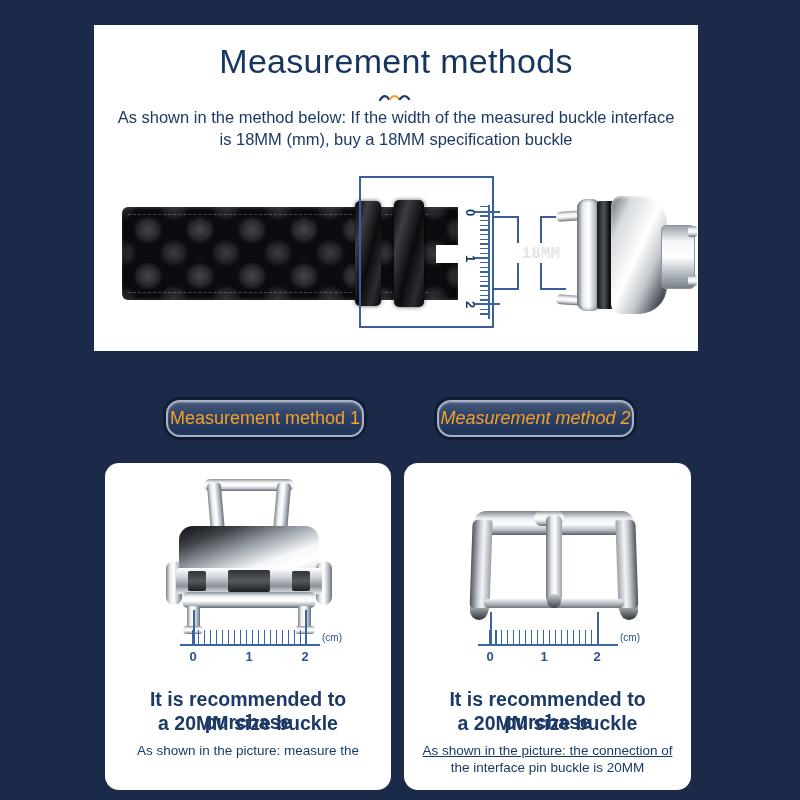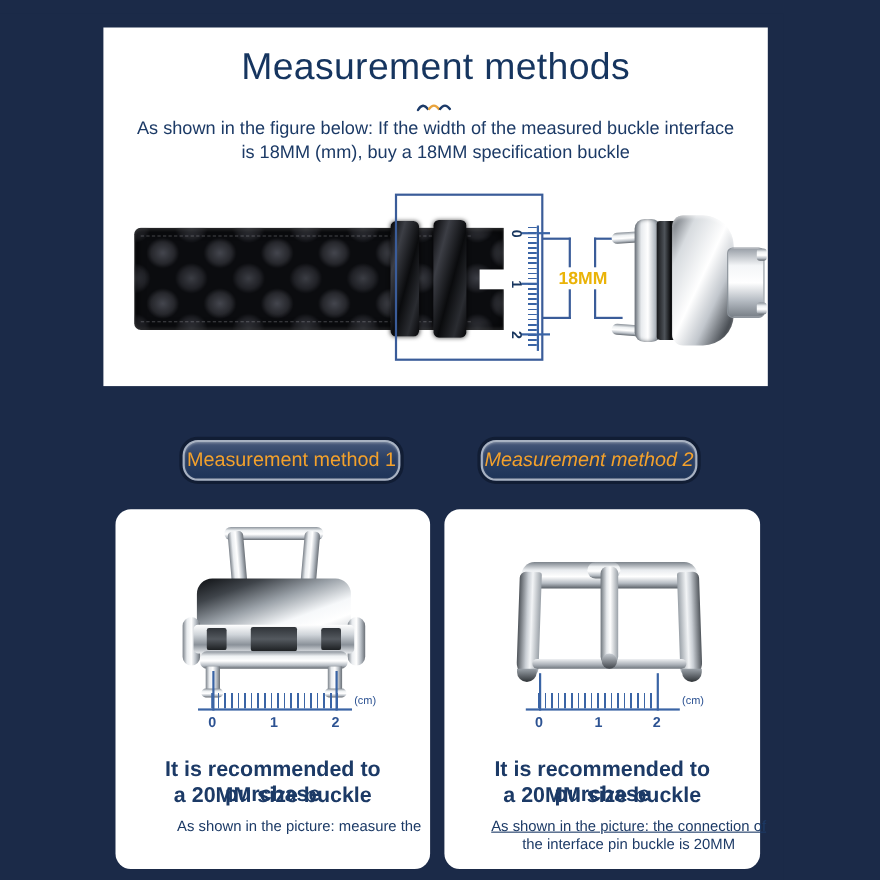--- a/index.html
+++ b/index.html
@@ -30,44 +30,44 @@
          border-radius:6px 0 0 6px;}
   .keeper{background:linear-gradient(105deg,#050507 0%,#3c3e45 25%,#0a0b0d 55%,#2a2c31 80%,#060608 100%);
           border-radius:5px;box-shadow:0 0 4px rgba(0,0,0,.65);}
   .stitch{border-top:1px dashed rgba(205,205,212,.30);height:0;}
   .ticks-h{background:repeating-linear-gradient(90deg,#3a64a5 0 1.5px,transparent 1.5px 6px);}
   .ticks-v{background:repeating-linear-gradient(180deg,#3a64a5 0 1.4px,transparent 1.4px 4.66px);}
   .rnum{position:absolute;font-size:13px;font-weight:600;color:#2c5292;text-align:center;width:14px;}
   .rulerdigit{position:absolute;font-size:13px;font-weight:600;color:#17355e;width:14px;text-align:center;
               transform:rotate(90deg);}
   .bracket{position:absolute;width:24px;height:25px;}
-  .measure-label{position:absolute;left:500px;top:233px;width:60px;text-align:center;
-                 font-size:16px;font-weight:600;color:#eab308;}
+  .measure-label{position:absolute;left:500px;top:233px;width:60px;text-align:right;
+                 font-size:16px;font-weight:600;color:#e5e5e5;font-family:Liberation Mono, monospace;}
   .card-heading{position:absolute;text-align:center;font-size:19.5px;font-weight:bold;color:#1c3a66;}
-  .card-note{position:absolute;text-align:center;font-size:13.5px;color:#1c3a66;padding-left:24px;}
+  .card-note{position:absolute;text-align:center;font-size:13.5px;color:#1c3a66;}
   .cm-label{position:absolute;font-size:10px;color:#2c5292;}
   .guide{position:absolute;width:2px;background:#3a64a5;}
   .darkseg{background:linear-gradient(180deg,#303439,#54595f 50%,#1d2023);border-radius:2px;}
 </style>
 </head>
 <body>
 
 <div class="stage">
 
   <div class="panel" style="left:94px;top:13px;width:604px;height:326px;"></div>
 
   <div class="title">Measurement methods</div>
 
   <svg class="abs" style="left:378px;top:80px;" width="34" height="12" viewBox="0 0 34 12">
     <path d="M2 8 C5 3, 8 3, 11 7" stroke="#1b3a69" stroke-width="2.2" fill="none" stroke-linecap="round"></path>
     <path d="M12 7 C15 3, 18 3, 21 7" stroke="#e9a33c" stroke-width="2.2" fill="none" stroke-linecap="round"></path>
     <path d="M22 7 C25 3, 28 3, 31 7" stroke="#1b3a69" stroke-width="2.2" fill="none" stroke-linecap="round"></path>
   </svg>
 
-  <div class="subtitle" style="top:96px;">As shown in the figure below: If the width of the measured buckle interface</div>
+  <div class="subtitle" style="top:96px;">As shown in the method below: If the width of the measured buckle interface</div>
   <div class="subtitle" style="top:118px;">is 18MM (mm), buy a 18MM specification buckle</div>
 
   <div class="abs strap" style="left:122px;top:195px;width:336px;height:93px;"></div>
   <div class="abs stitch" style="left:128px;top:202px;width:300px;"></div>
   <div class="abs stitch" style="left:128px;top:280px;width:300px;"></div>
   <div class="abs keeper" style="left:355px;top:189px;width:26px;height:105px;"></div>
   <div class="abs keeper" style="left:394px;top:188px;width:30px;height:107px;"></div>
   <div class="abs" style="left:436px;top:233px;width:24px;height:18px;background:#ffffff;"></div>
 
   <div class="abs blue-border" style="left:359px;top:164px;width:131px;height:148px;"></div>

